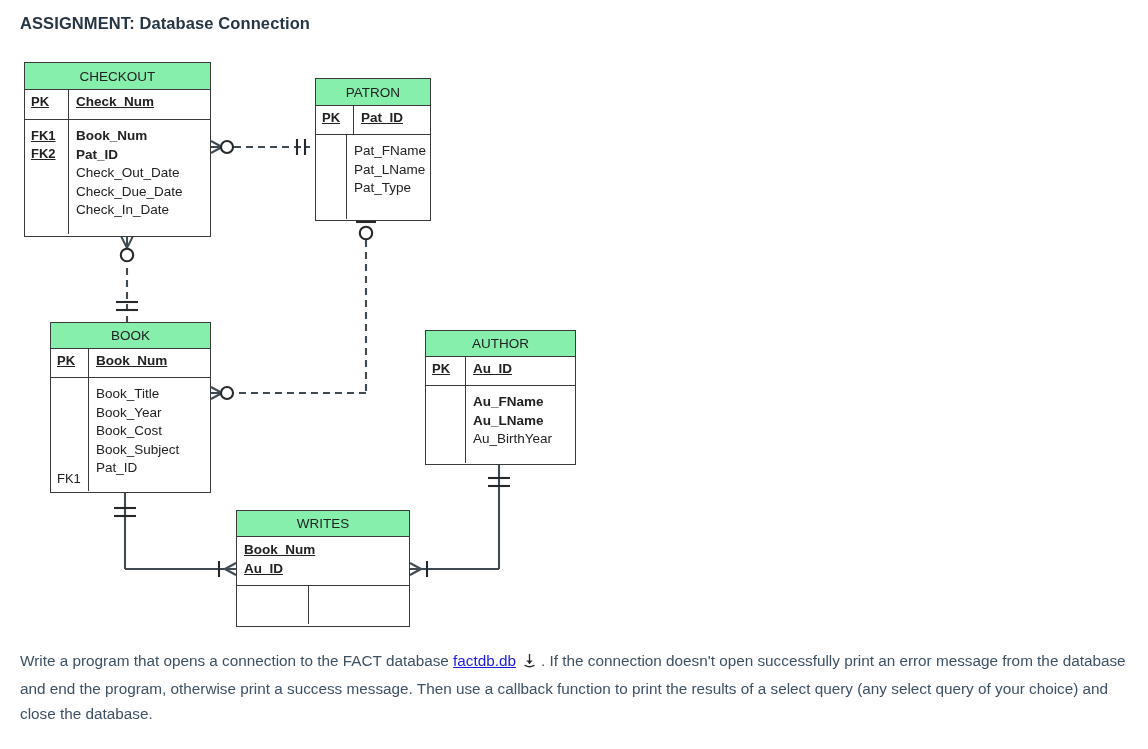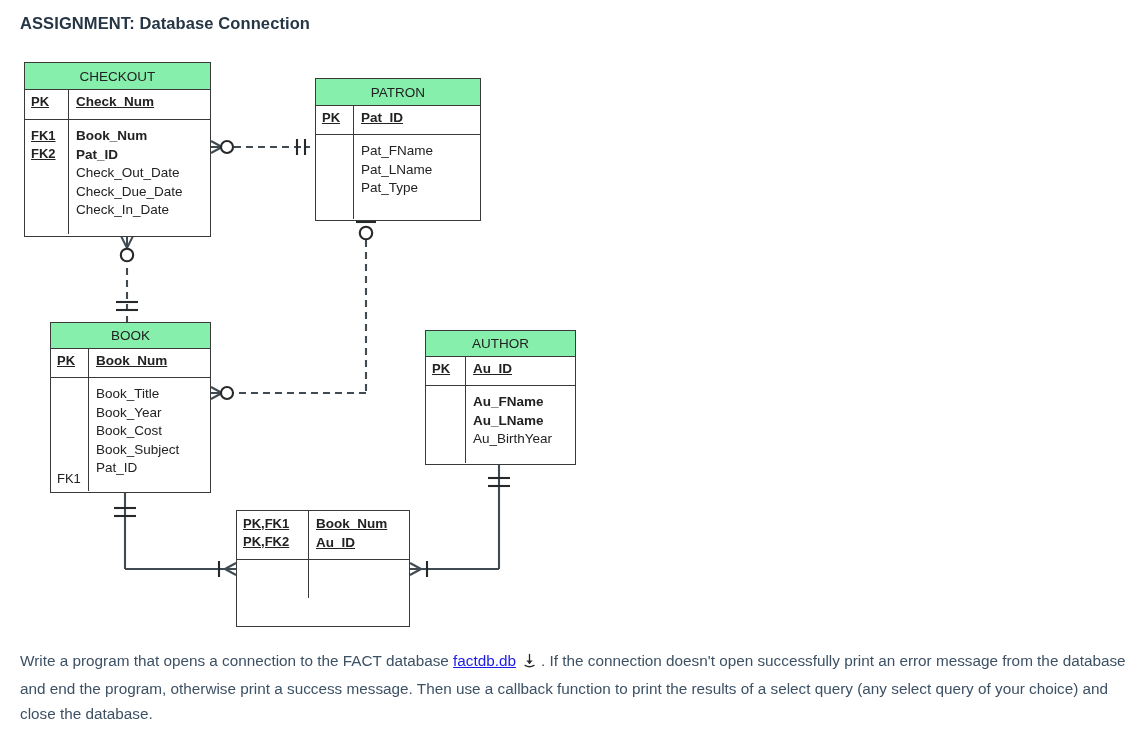--- a/index.html
+++ b/index.html
@@ -144,21 +144,21 @@
       <div class="attr-col pad-top">
         <div class="b">Book_Num</div>
         <div class="b">Pat_ID</div>
         <div>Check_Out_Date</div>
         <div>Check_Due_Date</div>
         <div>Check_In_Date</div>
       </div>
     </div>
   </div>
 
-  <div class="entity" style="left:315px;top:78px;width:166px;height:143px;">
+  <div class="entity" style="left:315px;top:78px;width:116px;height:143px;">
     <div class="ent-header" style="height:27px;">PATRON</div>
     <div class="ent-sec divided" style="height:29px;">
       <div class="key-col" style="width:38px;">
         <span class="b">PK</span>
       </div>
       <div class="attr-col">
         <span class="u">Pat_ID</span>
       </div>
     </div>
     <div class="ent-sec" style="height:84px;">
@@ -209,25 +209,22 @@
       <div class="key-col" style="width:40px;"></div>
       <div class="attr-col pad-top">
         <div class="b">Au_FName</div>
         <div class="b">Au_LName</div>
         <div>Au_BirthYear</div>
       </div>
     </div>
   </div>
 
   <div class="entity" style="left:236px;top:510px;width:174px;height:117px;">
+    <div class="ent-header" style="height:26px;">WRITES</div>
     <div class="ent-sec divided" style="height:49px;">
-      <div class="key-col" style="width:72px;padding-top:4px;">
-        <div class="b">PK,FK1</div>
-        <div class="b">PK,FK2</div>
-      </div>
       <div class="attr-col" style="padding-top:4px;">
         <div><span class="u">Book_Num</span></div>
         <div><span class="u">Au_ID</span></div>
       </div>
     </div>
     <div class="ent-sec" style="height:38px;">
       <div class="key-col" style="width:72px;"></div>
       <div class="attr-col"></div>
     </div>
   </div>

